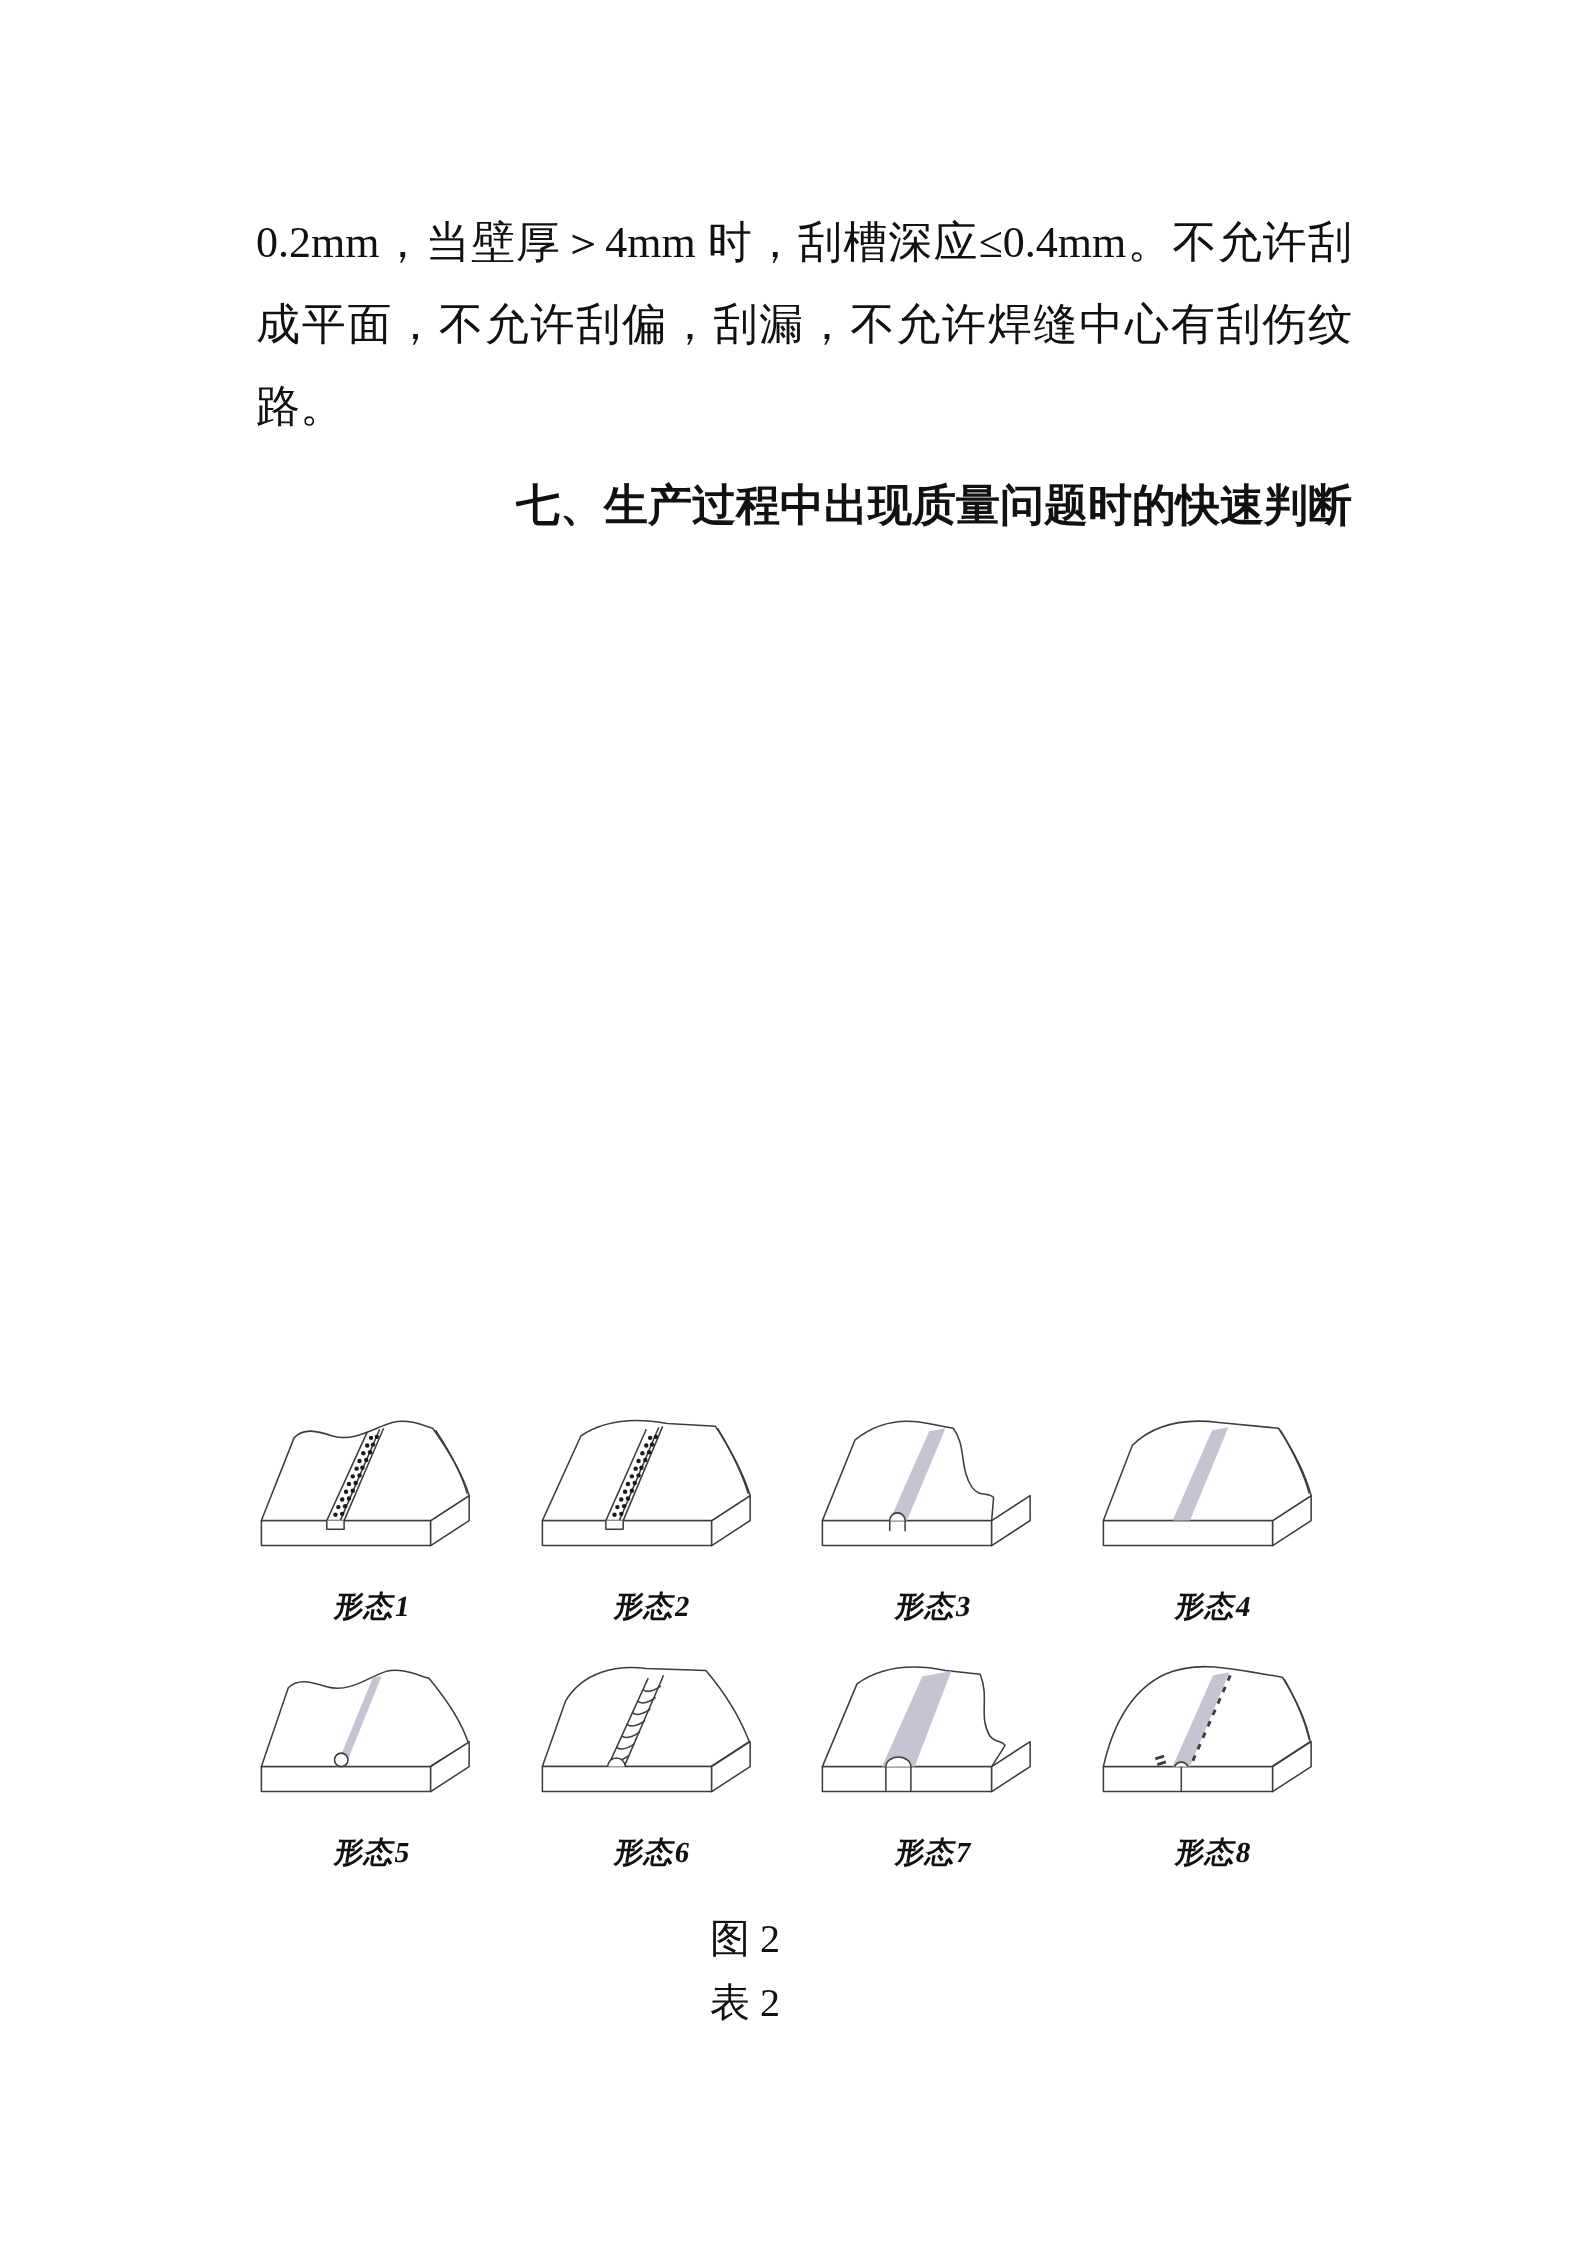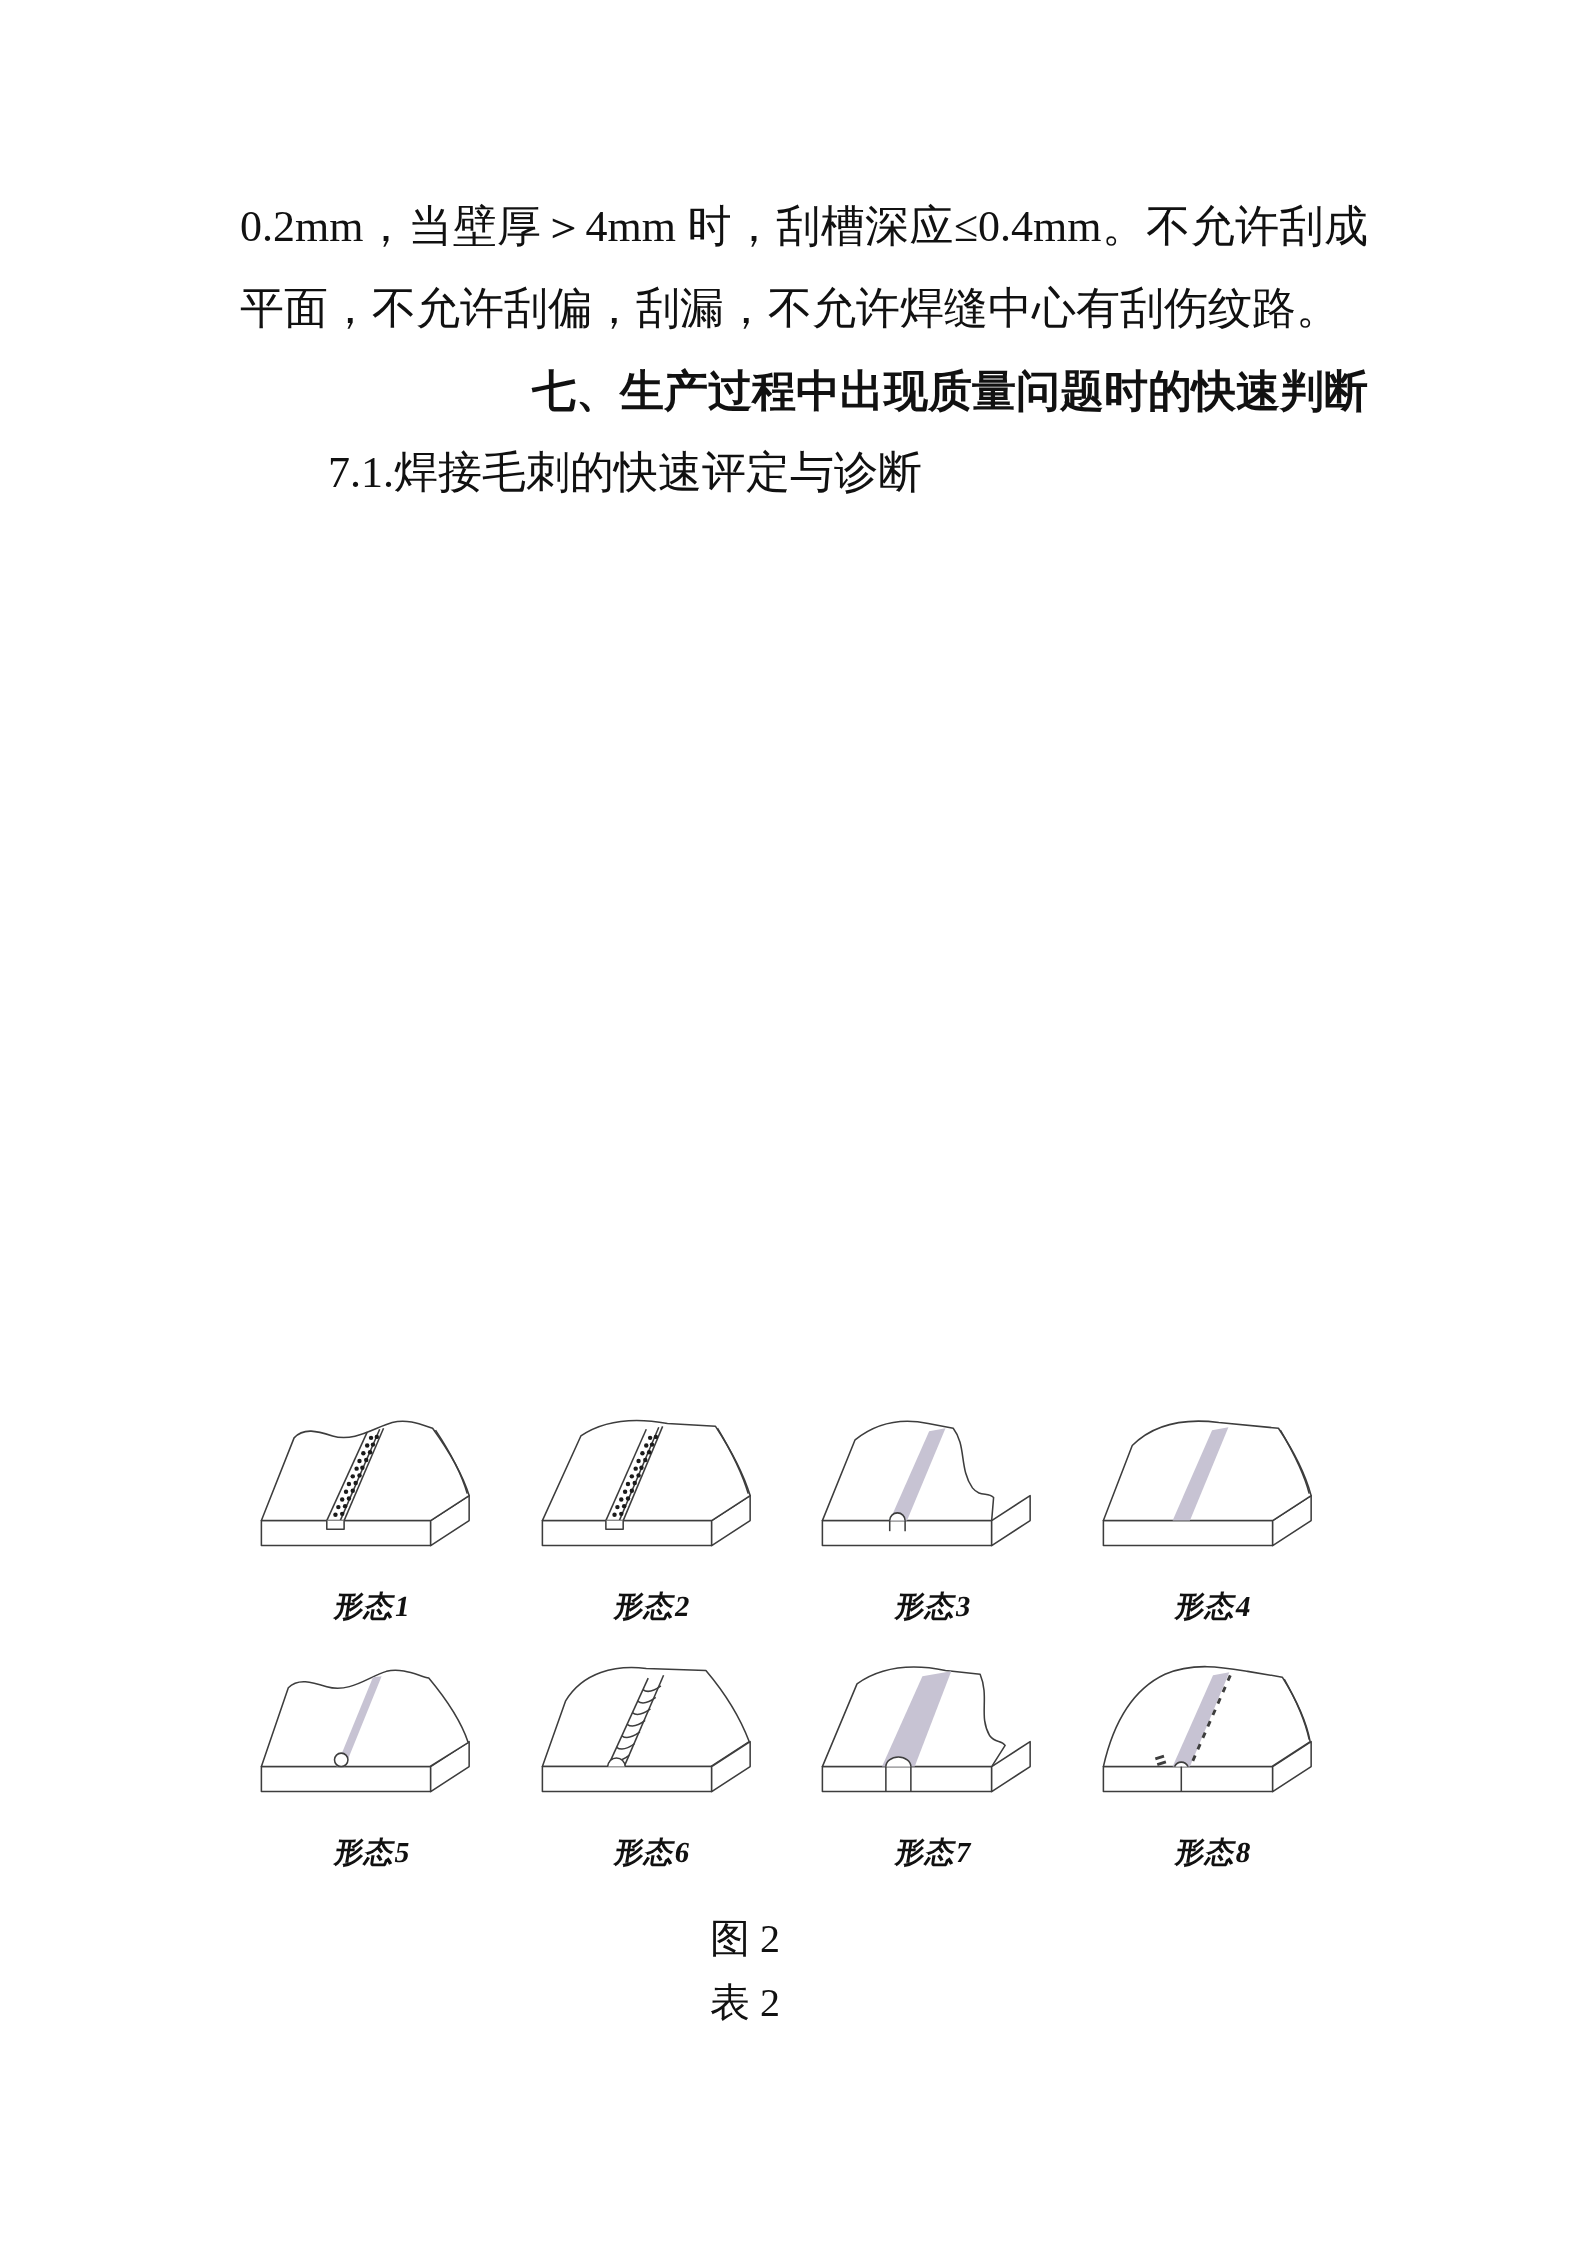--- a/index.html
+++ b/index.html
@@ -11,21 +11,21 @@
   body{
     width:1587px;height:2245px;
     font-family:"Liberation Serif","DejaVu Serif",serif;
     color:var(--text,#111);
   }
   .page{position:relative;width:1587px;height:2245px;background:#fff;overflow:hidden;}
   .textblock{
     position:absolute;left:240px;top:186px;width:1128px;
     font-size:44px;line-height:82px;text-align:justify;
   }
-  .textblock p{margin:0;padding:0;}
+  .textblock p{margin:16px;padding:0;}
   .p-heading{
     font-family:"Liberation Sans","DejaVu Sans",sans-serif;
     font-weight:700;
     text-align:right;
   }
   .indent{text-indent:2em;}
   .figure-grid{
     position:absolute;left:232px;top:1412px;width:1122px;
     display:flex;flex-wrap:wrap;
   }
@@ -50,21 +50,20 @@
   .caption-table{top:1962px;}
 </style>
 </head>
 <body>
 
 <div class="page">
 
   <div class="textblock">
     <p>0.2mm，当壁厚＞4mm 时，刮槽深应≤0.4mm。不允许刮成平面，不允许刮偏，刮漏，不允许焊缝中心有刮伤纹路。</p>
     <p class="p-heading">七、生产过程中出现质量问题时的快速判断</p>
-    <p class="indent">7.1.焊接毛刺的快速评定与诊断</p>
   </div>
 
   <div class="figure-grid">
 
     <div class="form-cell">
       <svg class="art" viewBox="0 0 262 150">
         <g fill="none" stroke="#3d3d3d" stroke-width="1.6" stroke-linejoin="round">
           <path d="M16,112 L192,112 L192,138 L16,138 Z" fill="#ffffff"></path>
           <path d="M192,112 L232,86 L232,112 L192,138 Z" fill="#ffffff"></path>
           <path d="M16,112 L50,26 C60,15 74,19 90,24 C112,31 134,15 152,10 C168,6 182,12 194,16 C212,41 225,64 232,86 L192,112 Z" fill="#ffffff"></path>

